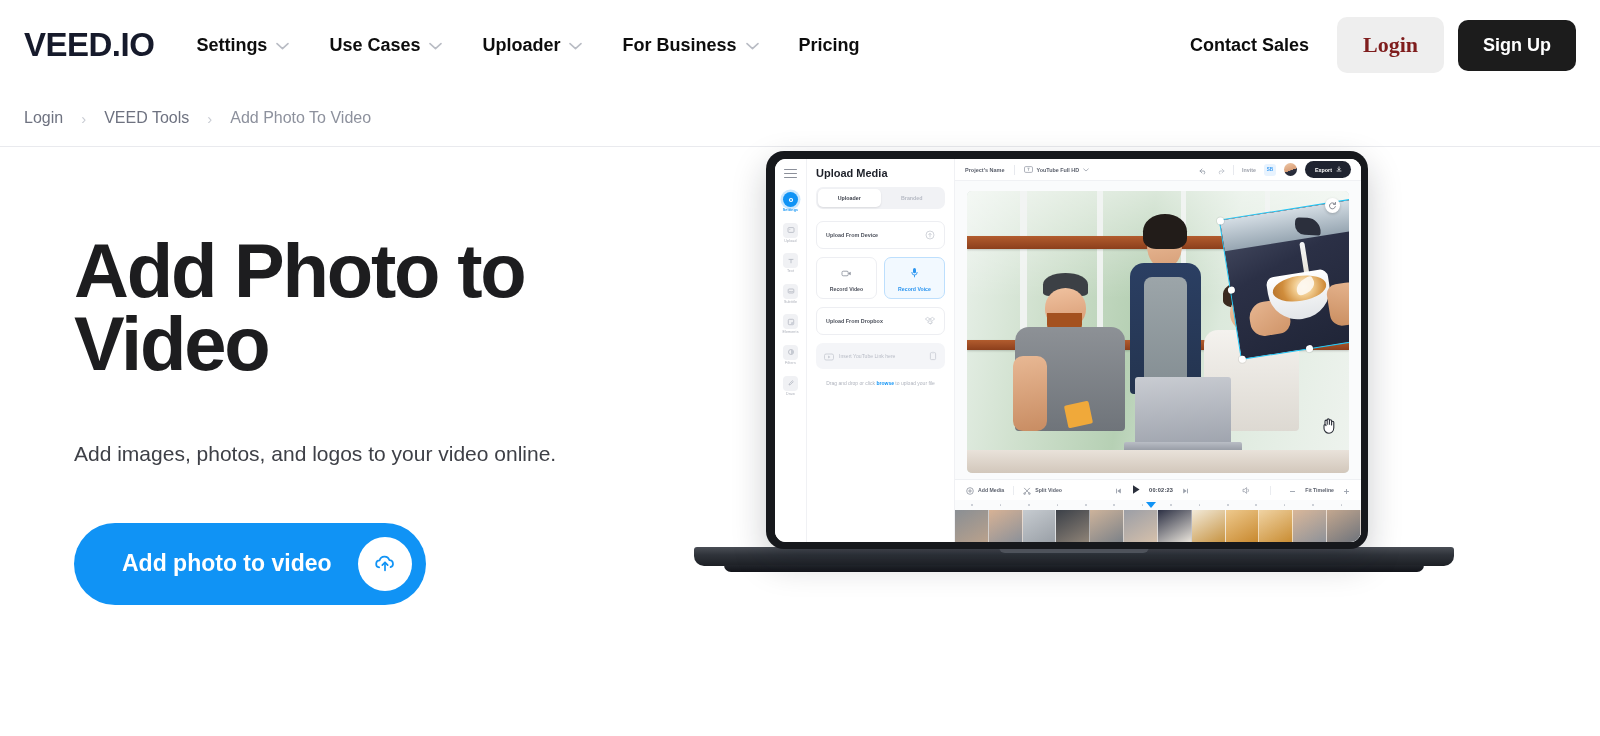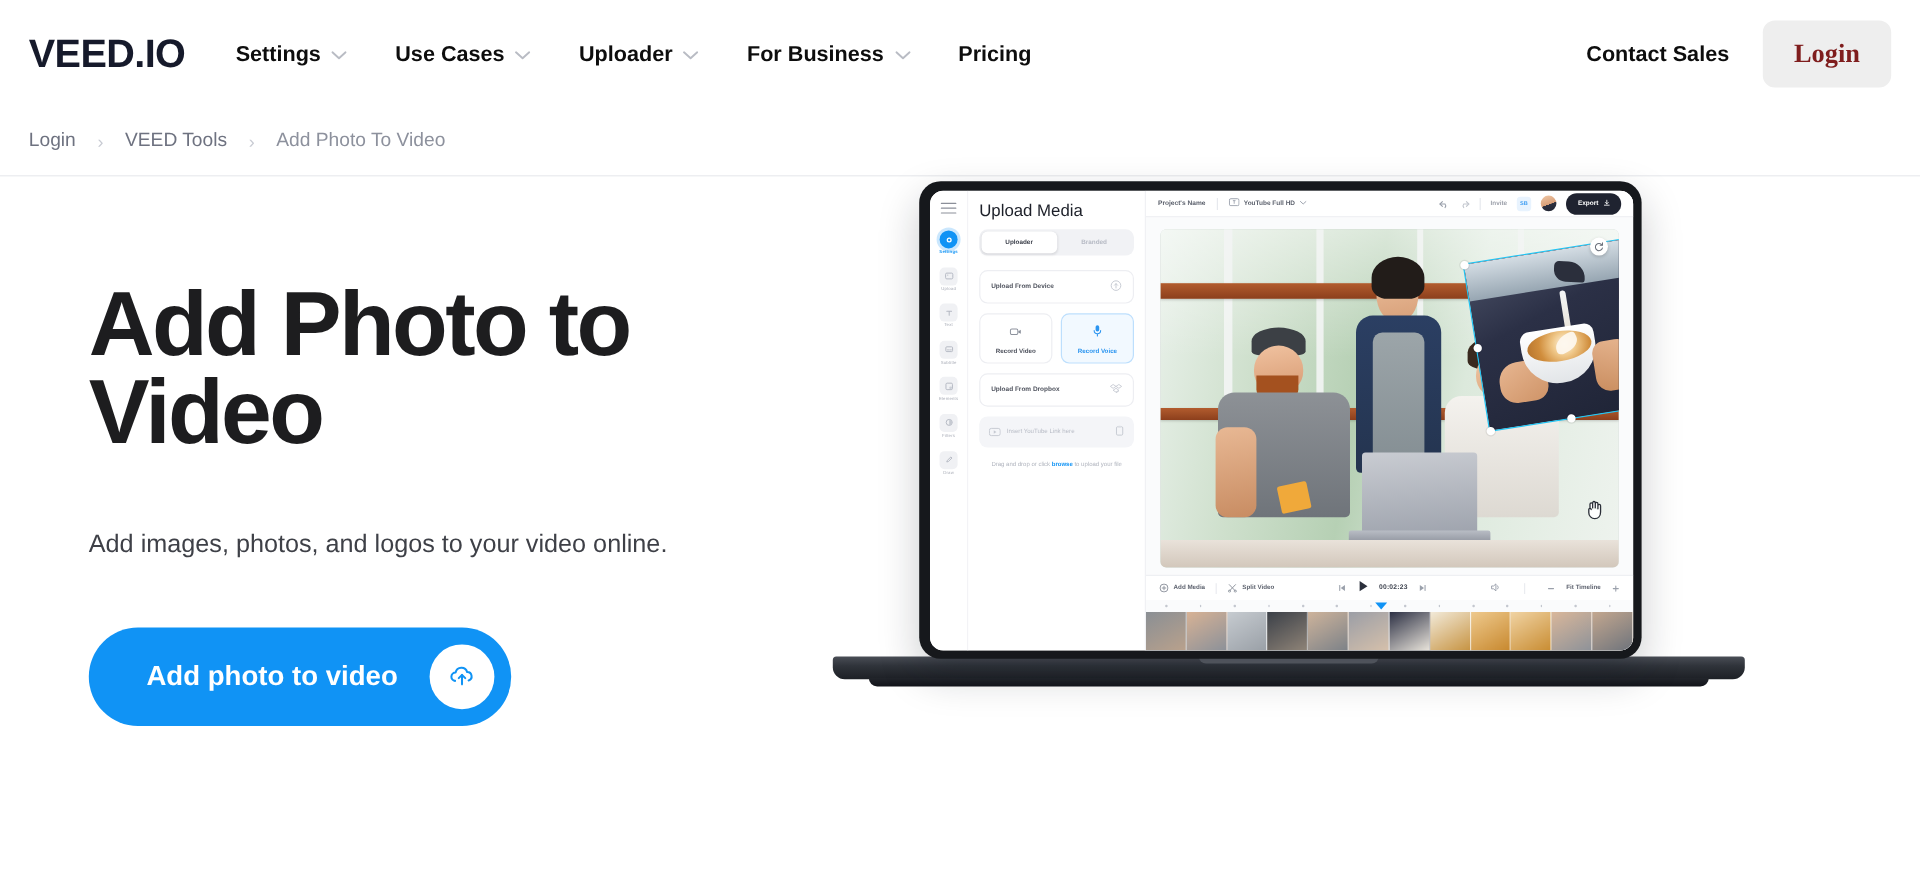--- a/index.html
+++ b/index.html
@@ -237,22 +237,22 @@
 
   
   .panel {
     width: 148px;
     background: #ffffff;
     border-right: 1px solid #f0f1f4;
     padding: 8px 9px;
     flex-shrink: 0;
   }
   .panel-title {
-    font-size: 14px;
-    font-weight: 400;
+    font-size: 11px;
+    font-weight: 700;
     color: #1d2029;
     margin-bottom: 8px;
   }
   .seg {
     display: flex;
     background: #f1f2f5;
     border-radius: 7px;
     padding: 2px;
     margin-bottom: 12px;
   }
@@ -604,20 +604,21 @@
       </span>
     </div>
     <div class="nav-item">
       <span>Pricing</span>
     </div>
   </nav>
 
   <div class="header-right">
     <div class="contact-sales">Contact Sales</div>
     <button class="btn-login">Login</button>
+    <button class="btn-signup">Sign Up</button>
   </div>
 </div>
 
 <div class="breadcrumb-wrap">
   <div class="breadcrumb">
     <span class="crumb">Login</span>
     <span class="crumb-sep">›</span>
     <span class="crumb">VEED Tools</span>
     <span class="crumb-sep">›</span>
     <span class="crumb current">Add Photo To Video</span>

